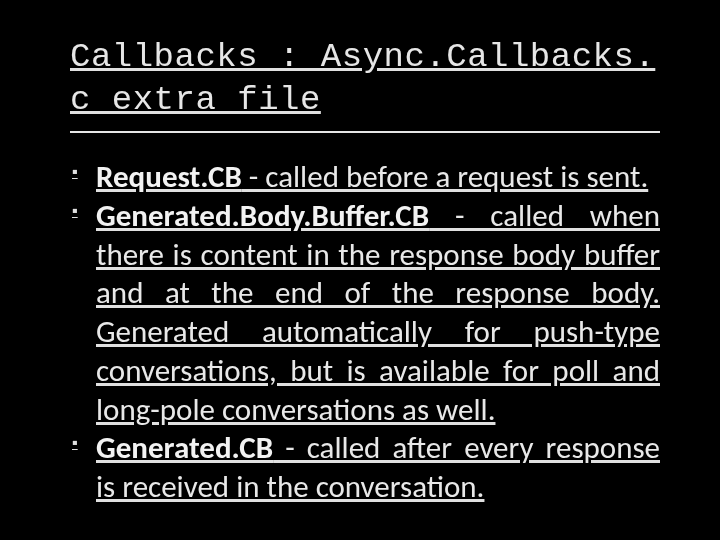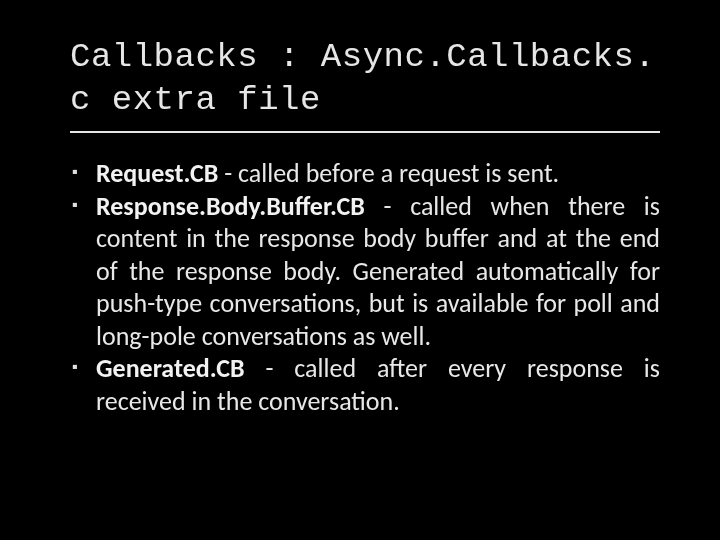--- a/index.html
+++ b/index.html
@@ -7,20 +7,21 @@
   body {
     background: #000000;
     font-family: Calibri, "Segoe UI", Arial, sans-serif;
     color: #e0e0e0;
   }
   .slide {
     width: 720px;
     height: 540px;
     padding: 36px 60px 40px 70px;
     position: relative;
+    text-decoration: underline;
   }
   .title {
     font-family: Consolas, "Courier New", monospace;
     font-size: 34px;
     color: #e6e6e6;
     line-height: 1.25;
     border-bottom: 2px solid #e6e6e6;
     padding-bottom: 10px;
     margin-bottom: 24px;
     letter-spacing: 0.5px;
@@ -35,21 +36,21 @@
   }
   .bullet-marker {
     flex: 0 0 auto;
     width: 24px;
     font-size: 16px;
     color: #e0e0e0;
     padding-top: 5px;
   }
   .bullet-body {
     flex: 1 1 auto;
-    font-size: 26px;
+    font-size: 31px;
     line-height: 1.25;
     color: #e8e8e8;
     text-align: justify;
   }
   .bullet-body .lead { font-weight: 700; color: #f2f2f2; }
 </style>
 </head>
 <body>
 
 <div class="slide">
@@ -60,21 +61,21 @@
     <div class="bullet-row">
       <div class="bullet-marker">▪</div>
       <div class="bullet-body">
         <span class="lead">Request.CB</span><span> - called before a request is sent.</span>
       </div>
     </div>
 
     <div class="bullet-row">
       <div class="bullet-marker">▪</div>
       <div class="bullet-body">
-        <span class="lead">Response.Body.Buffer.CB</span><span> - called when there is content in the response body buffer and at the end of the response body. Generated automatically for push-type conversations, but is available for poll and long-pole conversations as well.</span>
+        <span class="lead">Generated.Body.Buffer.CB</span><span> - called when there is content in the response body buffer and at the end of the response body. Generated automatically for push-type conversations, but is available for poll and long-pole conversations as well.</span>
       </div>
     </div>
 
     <div class="bullet-row">
       <div class="bullet-marker">▪</div>
       <div class="bullet-body">
         <span class="lead">Generated.CB</span><span> - called after every response is received in the conversation.</span>
       </div>
     </div>
 

